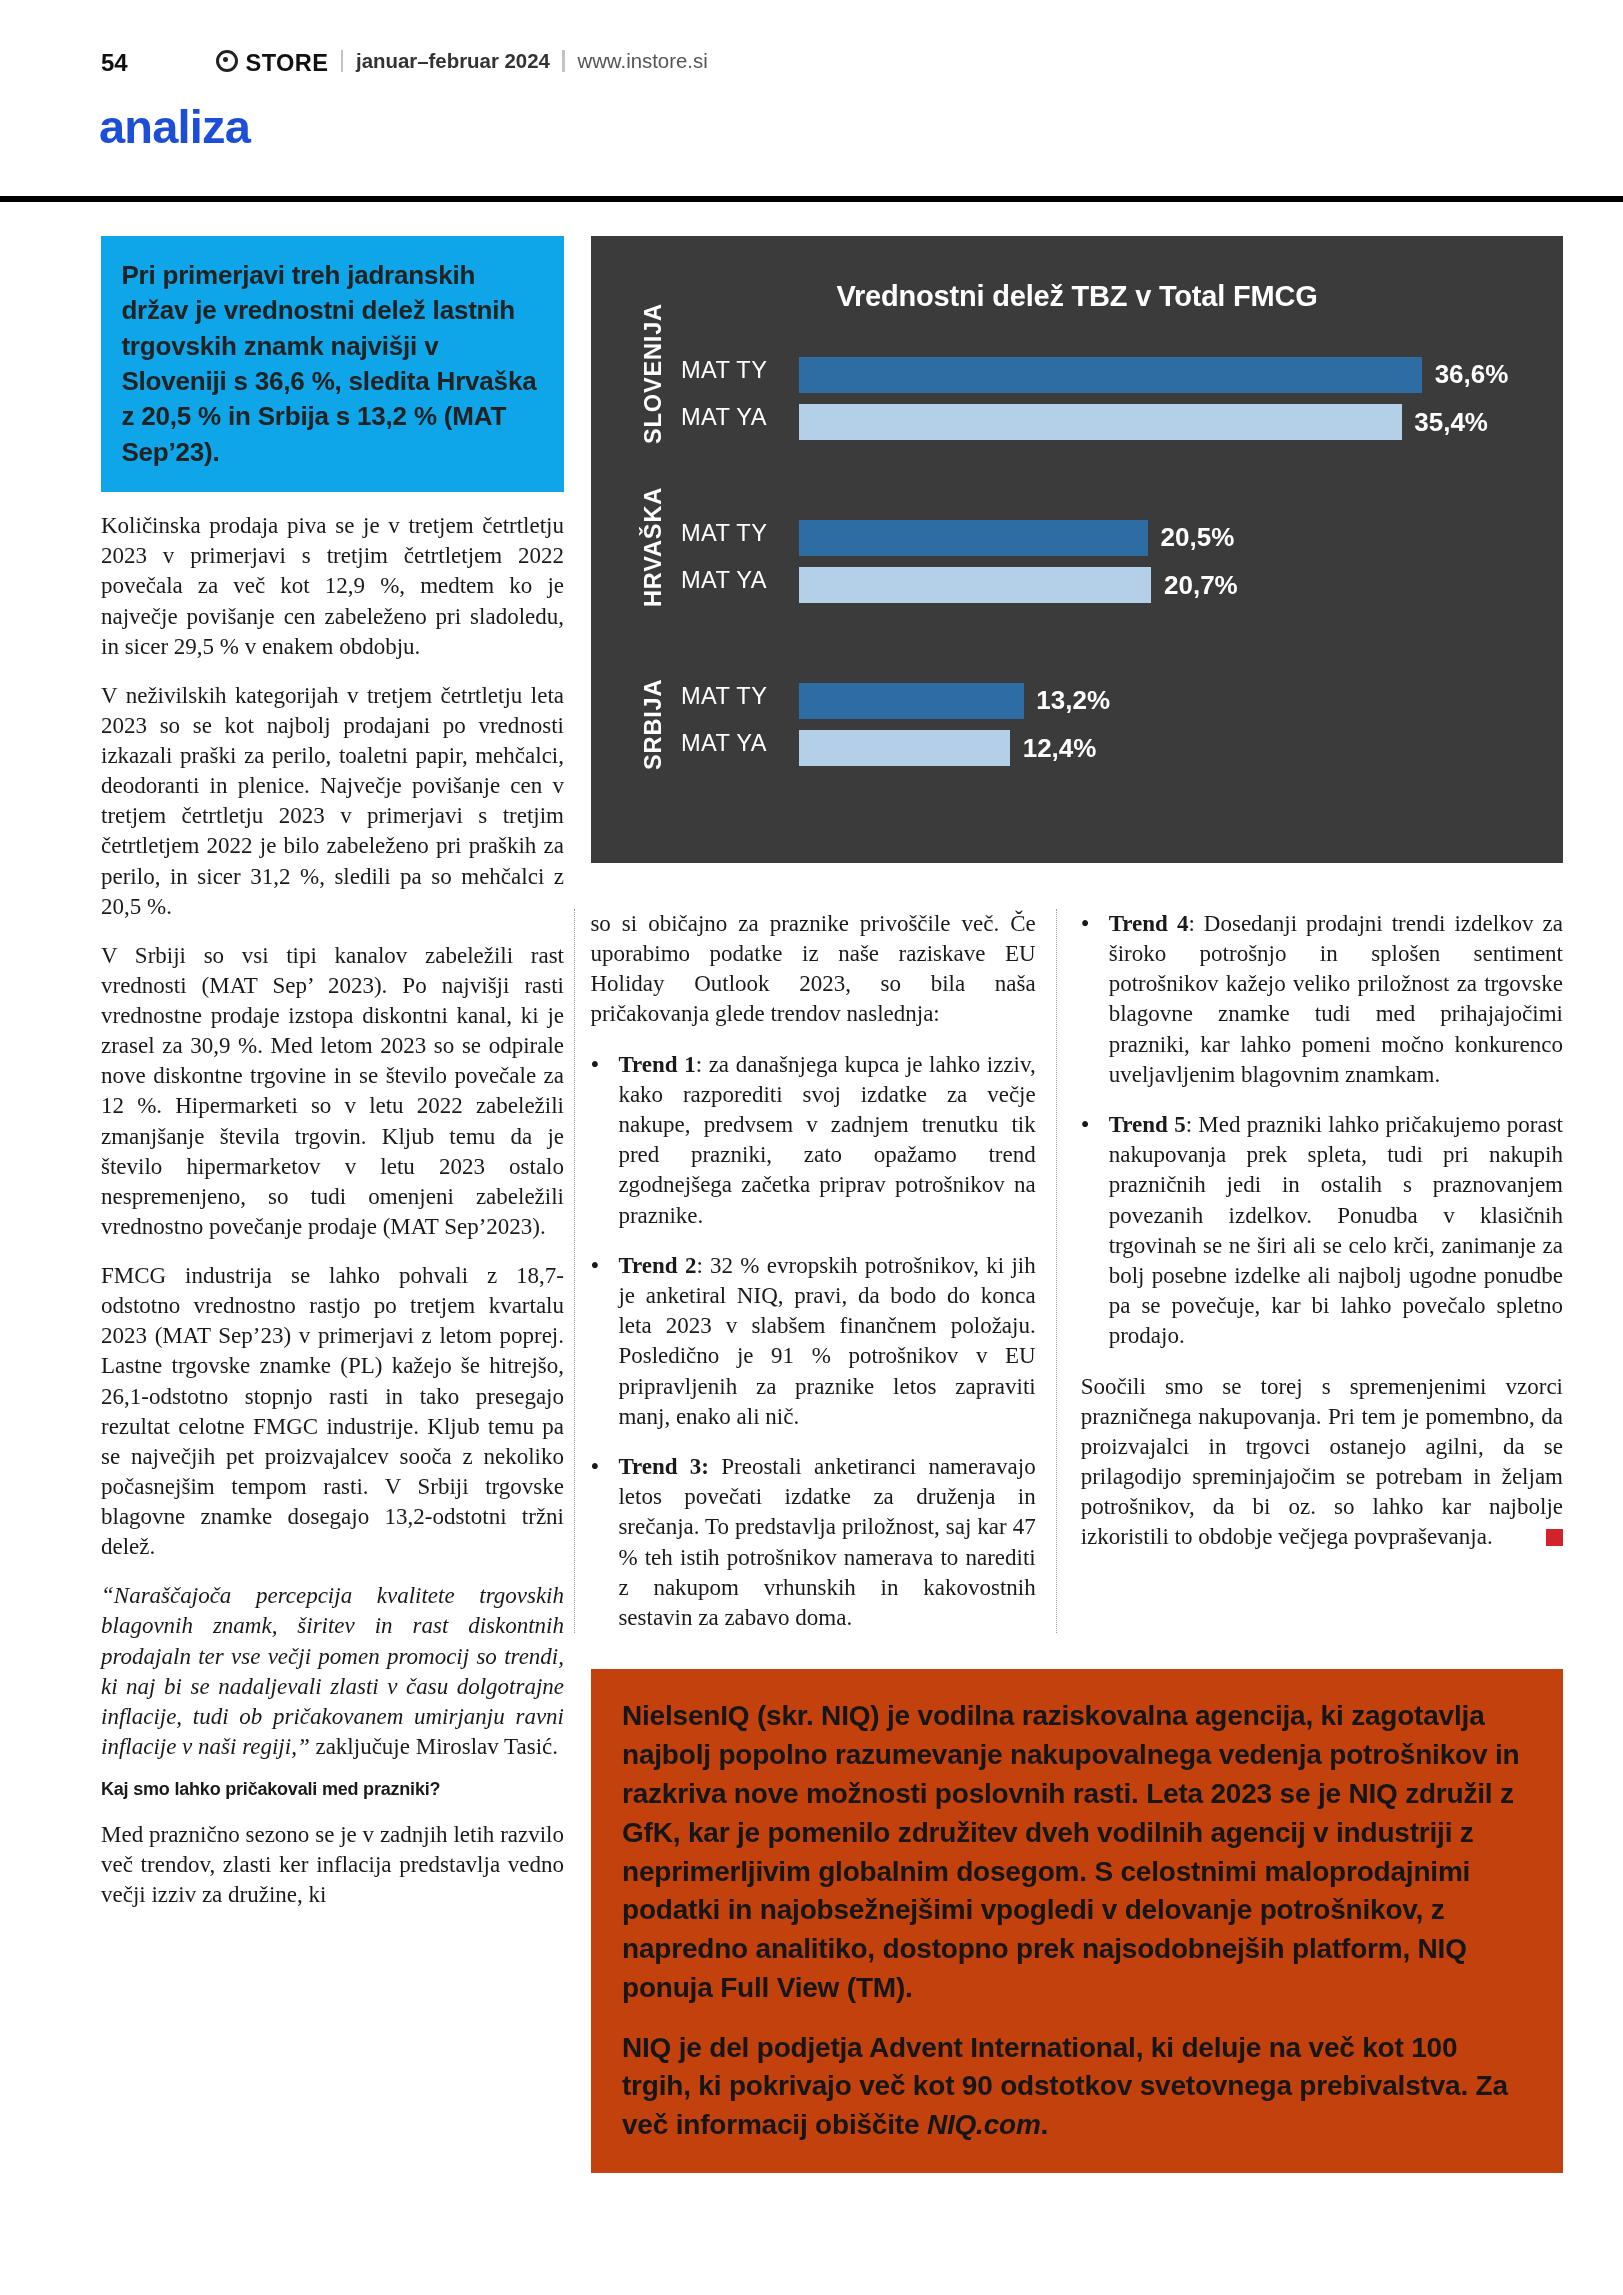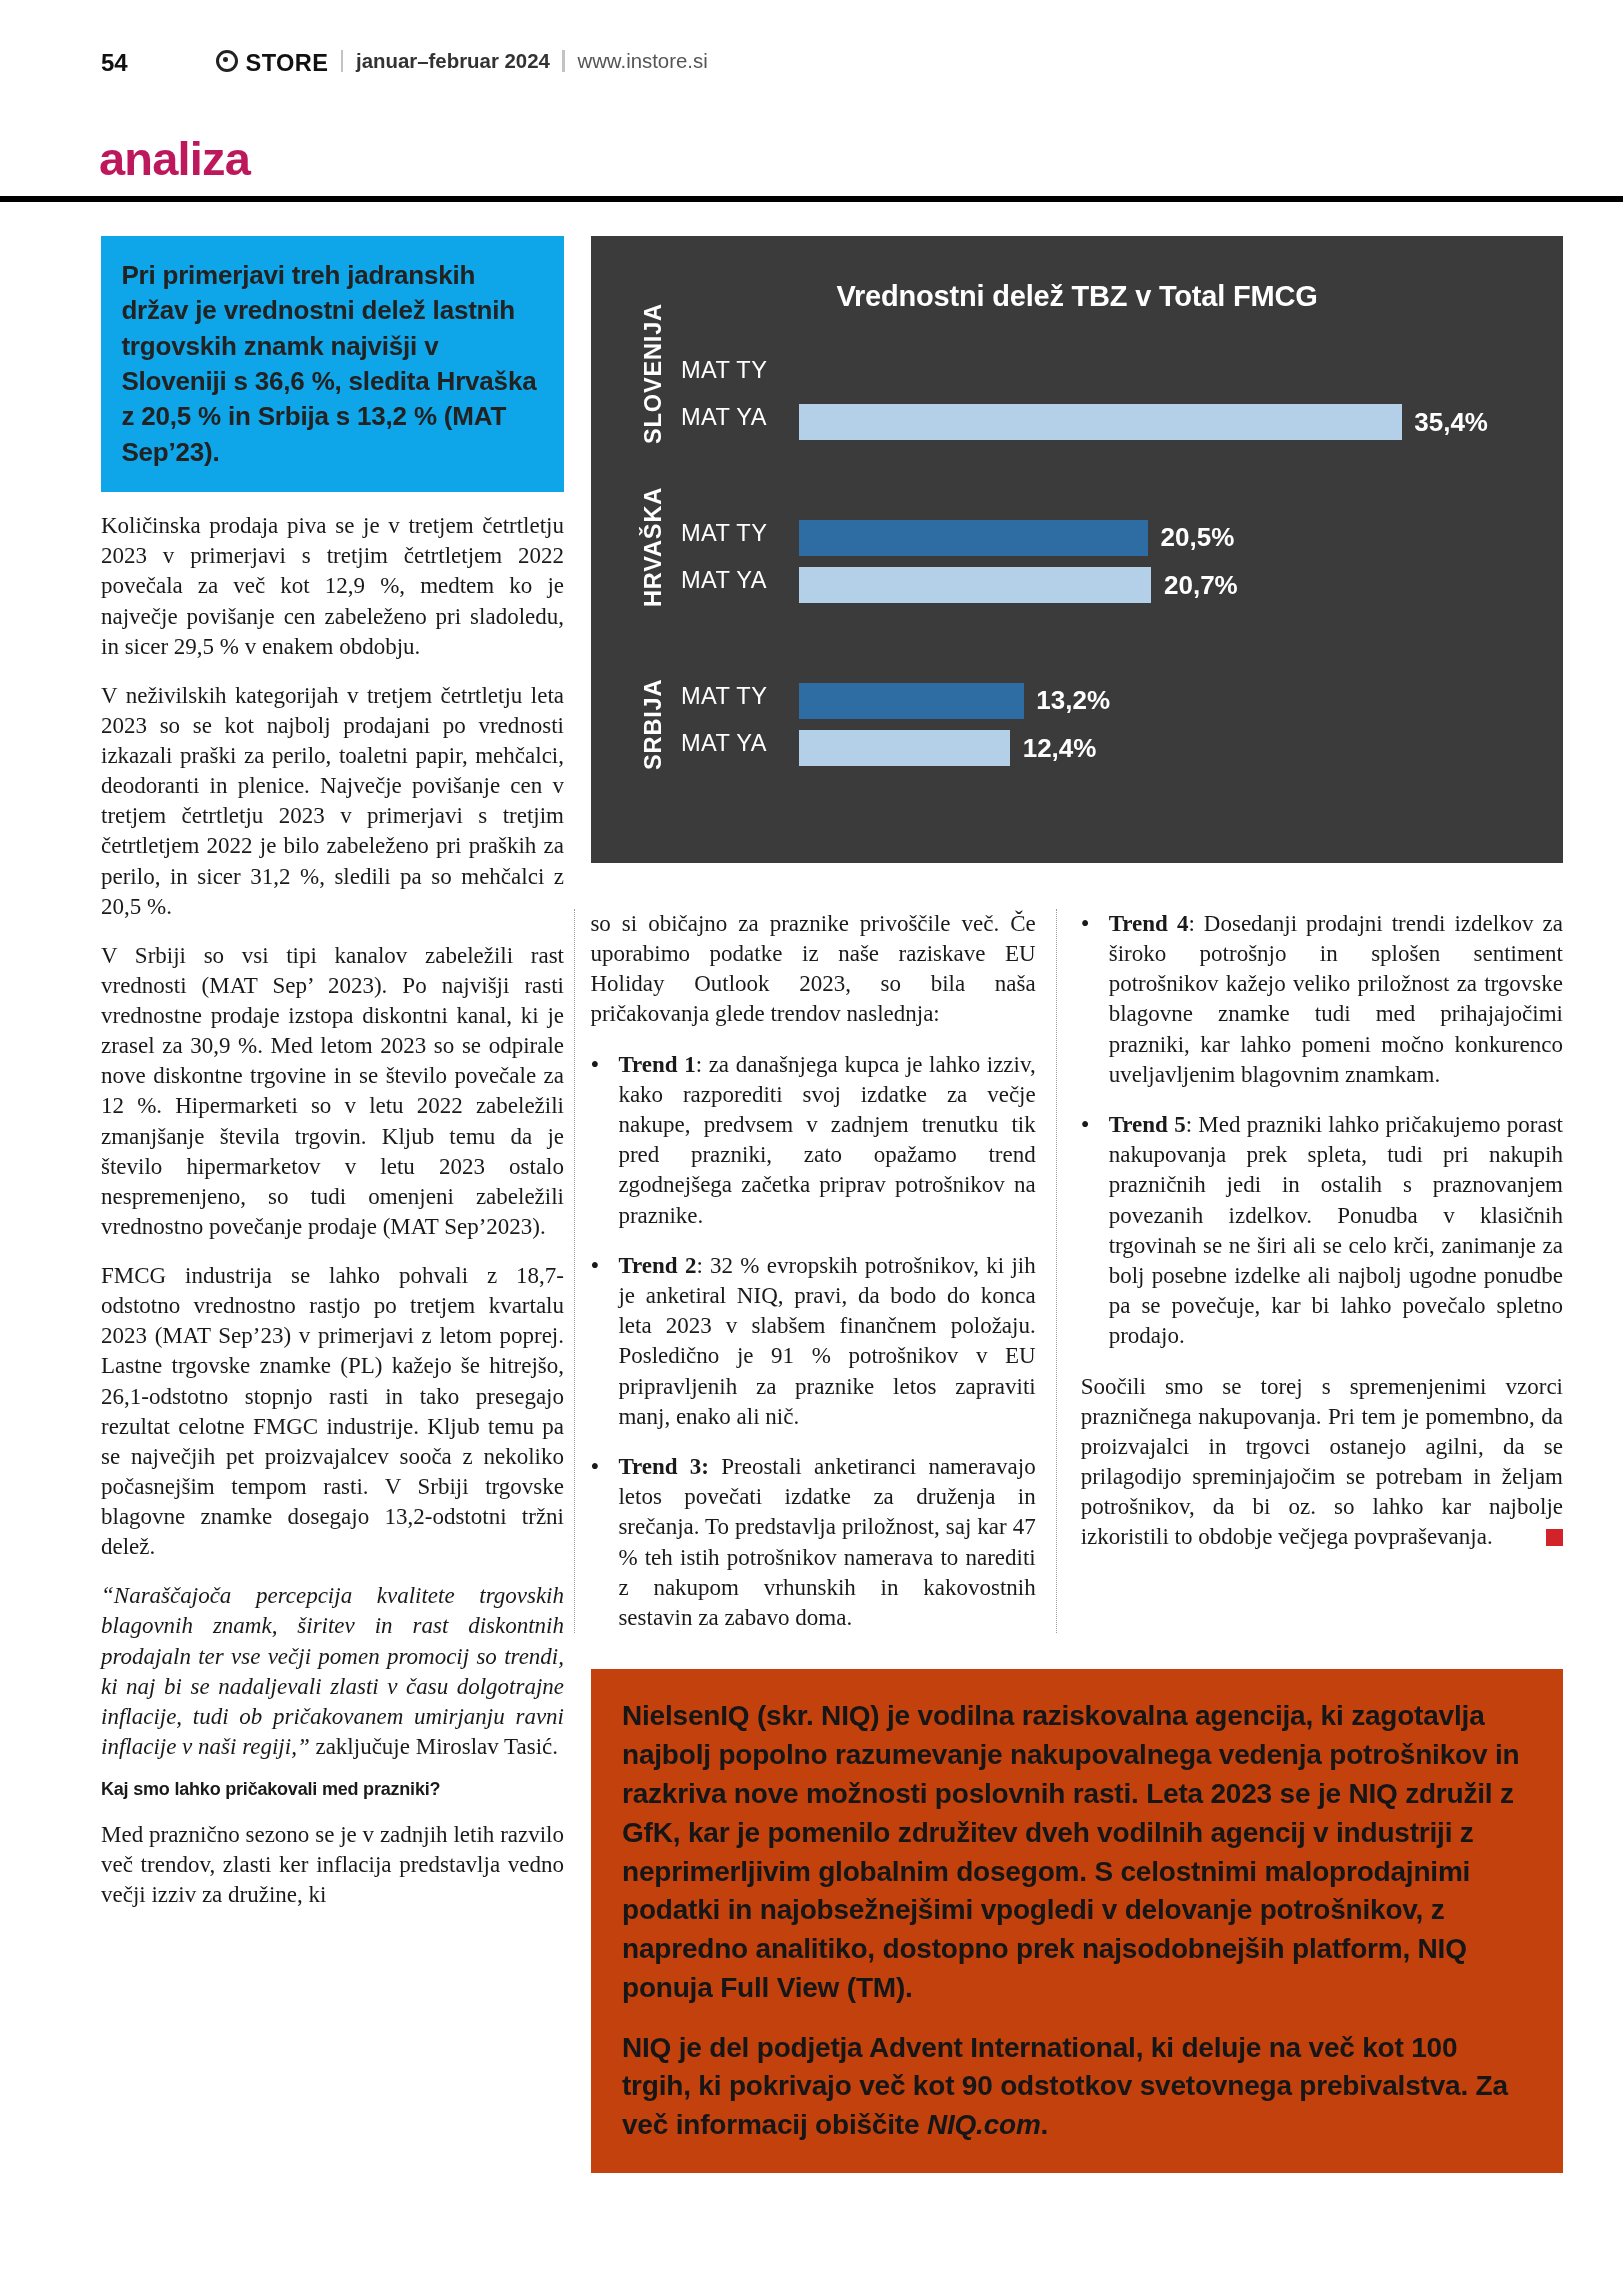--- a/index.html
+++ b/index.html
@@ -10,22 +10,22 @@
   .header-row{position:absolute;left:101px;top:49px;display:flex;align-items:center}
   .page-num{font-size:24px;font-weight:bold;color:#111}
   .logo-group{display:flex;align-items:flex-start;margin-left:88px}
   .logo-icon{width:22px;height:22px;border:3.9px solid #222;border-radius:50%;position:relative;margin-right:7.9px}
   .logo-icon::after{content:"";position:absolute;left:4.7px;top:4.7px;width:4.7px;height:4.7px;border-radius:50%;background:#222}
   .brand{font-size:23.6px;font-weight:bold;color:#111;letter-spacing:0.4px}
   .hsep{width:2.4px;height:22px;background:#c3c3c3;margin:0 12.6px}
   .issue{font-size:20.4px;font-weight:bold;color:#333}
   .site{font-size:20.4px;color:#555}
 
-  .section-title{position:absolute;left:99px;top:131px;font-size:47px;font-weight:bold;
-    color:#be185d;letter-spacing:-0.8px}
+  .section-title{position:absolute;left:99px;top:99px;font-size:47px;font-weight:bold;
+    color:#1d4ed8;letter-spacing:-0.8px}
   .rule{position:absolute;left:0;top:196px;width:1623px;height:5.5px;background:#000}
 
   
   .left-col{position:absolute;left:101px;top:236px;width:463px}
   .intro-box{background:#0ea5e9;padding:22px 20.4px;font-size:26px;line-height:1.36;
     font-weight:bold;color:#222;letter-spacing:-0.2px}
   .left-col p.body{font-family:"Liberation Serif",serif;font-size:23px;line-height:1.31;
     text-align:justify;margin-top:19px;hyphens:auto}
   .quote-italic{font-style:italic}
   .sub-head{font-size:18px;font-weight:bold;margin-top:16px;line-height:1.25;letter-spacing:-0.2px}
@@ -103,20 +103,24 @@
 
   <div class="chart">
     <div class="chart-title">Vrednostni delež TBZ v Total FMCG</div>
     <div class="chart-groups">
 
       <div class="cgroup">
         <div class="cat">SLOVENIJA</div>
         <div class="rows">
           <div class="crow">
             <span class="slabel">MAT TY</span>
+            <div class="track">
+              <div class="bar" style="width: 87.1429%; background: rgb(46, 109, 164);"></div>
+              <span class="val">36,6%</span>
+            </div>
           </div>
           <div class="crow">
             <span class="slabel">MAT YA</span>
             <div class="track">
               <div class="bar" style="width: 84.2857%; background: rgb(179, 208, 232);"></div>
               <span class="val">35,4%</span>
             </div>
           </div>
         </div>
       </div>

